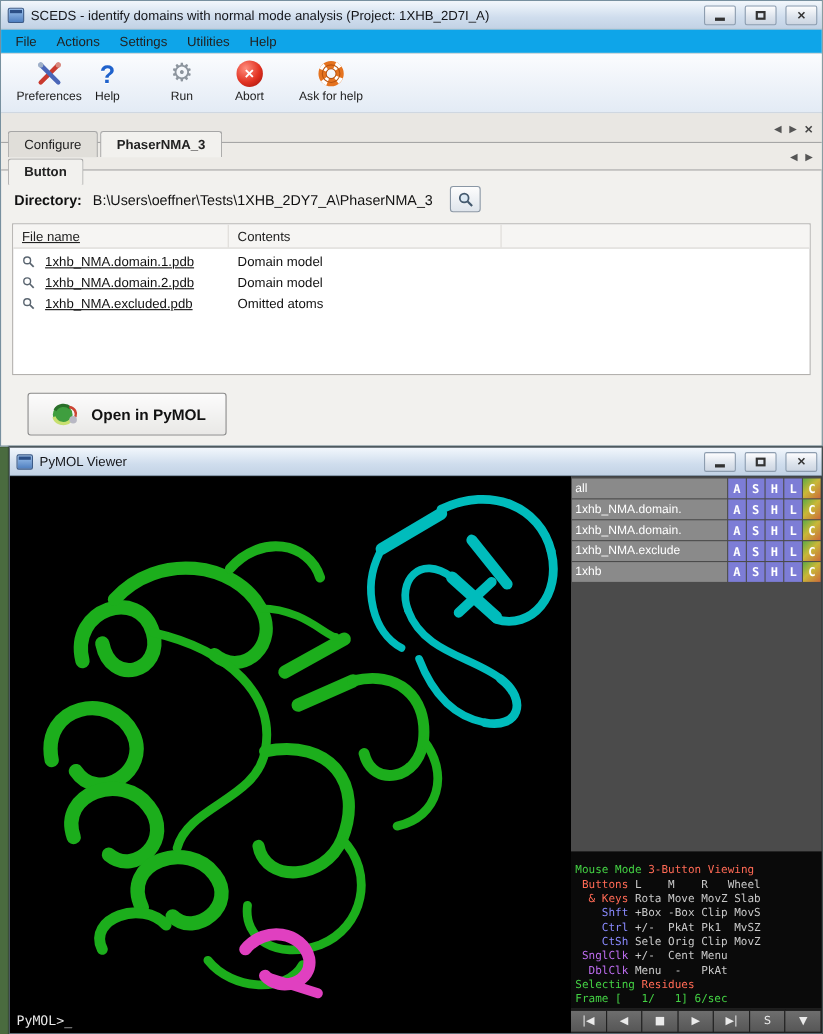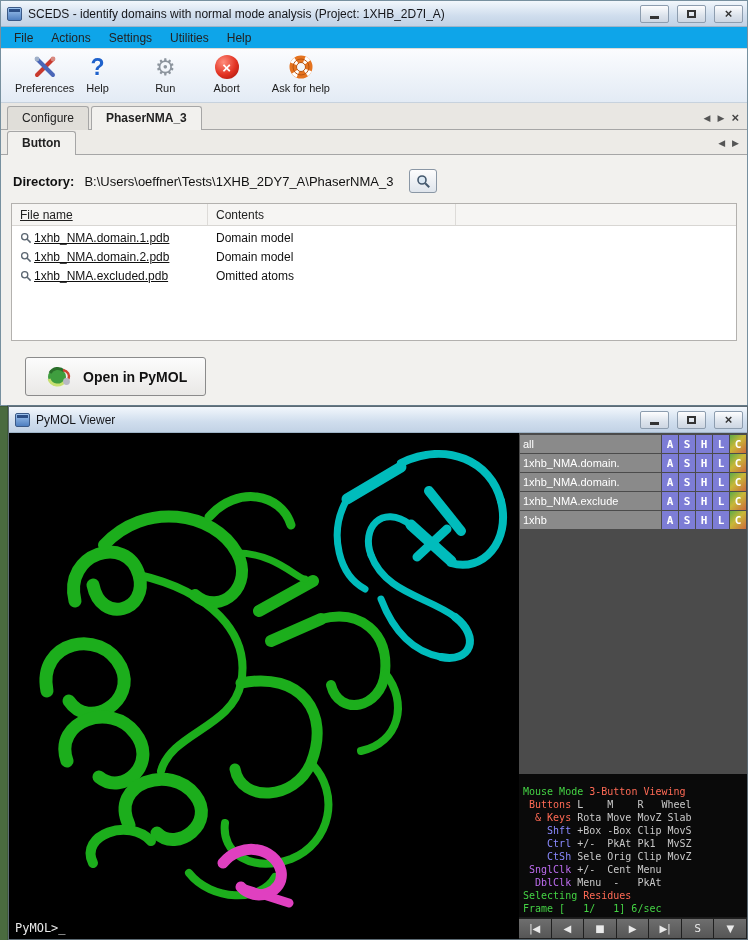--- a/index.html
+++ b/index.html
@@ -35,39 +35,39 @@
   .q-ic { font-size:23px; font-weight:bold; color:#1f62cc; line-height:1; text-shadow:0 1px 0 #fff; }
   .gear-ic { font-size:23px; color:#8d959e; line-height:1; }
   .abort-ic { width:24px; height:24px; border-radius:50%; color:#fff; font-weight:bold; font-size:15px;
               display:flex; align-items:center; justify-content:center;
               background:radial-gradient(circle at 35% 30%, #ff8d7d, #e23222 55%, #9c0f08); }
   .glyph { font-family:"DejaVu Sans", sans-serif; }
 
   .tabrow { background:#e9e7e3; display:flex; align-items:flex-end; padding:3px 4px 0 6px; border-bottom:1px solid #a6a6a6; }
   .tabrow1 { height:27px; } .tabrow2 { height:25px; background:#edebe7; }
   .tab { font-size:12px; color:#222; padding:4px 14px 5px; border:1px solid #a6a6a6; border-bottom:none;
-         background:#e0ded9; border-radius:3px 3px 0 0; margin-right:2px; position:relative; top:1px; }
+         background:#e0ded9; border-radius:3px 3px 0 0; margin-right:2px; position:relative; top:14px; }
   .tab.active { background:#f2f1ee; font-weight:bold; }
   .tabnav { margin-left:auto; display:flex; align-items:center; gap:7px; padding:0 4px 6px 0; }
   .tabnav span { font-size:9px; color:#555; }
   .tabnav .x { font-size:13px; font-weight:bold; color:#444; line-height:.8; }
 
   .content { padding:10px 10px 0; }
   .dir-row { display:flex; align-items:center; margin:4px 0 10px 2px; }
   .dir-label { font-size:13px; font-weight:bold; color:#111; margin-right:10px; }
   .dir-value { font-size:13px; color:#111; }
   .browse-btn { margin-left:16px; width:28px; height:24px; border:1px solid #8a97a5; border-radius:3px;
                 background:linear-gradient(#fdfdfd,#dfe5ec); display:flex; align-items:center; justify-content:center; }
 
   .file-table { border:1px solid #b3b1ae; background:#fff; height:138px; overflow:hidden; }
   .ft-head { display:flex; height:22px; background:#f6f5f3; border-bottom:1px solid #d8d6d3; }
   .ft-head .cell { font-size:12px; color:#222; padding:4px 8px; border-right:1px solid #dddbd8; }
   .c1 { width:196px;text-decoration:underline; } .c2 { width:248px; } .c3 { flex:1; border-right:none !important; }
   .ft-row { display:flex; align-items:center; height:19px; }
-  .ft-row .fcell { display:flex; align-items:center; gap:2px; font-size:12px; color:#111; padding:0 8px; }
+  .ft-row .fcell { display:flex; align-items:center; gap:9px; font-size:12px; color:#111; padding:0 8px; }
   .ft-body { padding-top:2px; }
 
   .btn-row { display:flex; gap:10px; margin:16px 6px 0 14px; }
   .big-btn { display:flex; align-items:center; gap:9px; padding:6px 18px; height:39px;
              border:1px solid #8b8b8b; border-radius:3px; font-size:14px; font-weight:bold; color:#111;
              background:linear-gradient(#fcfcfc,#e9e8e6); }
 
   
   .pymol { left:8px; top:406px; width:740px; height:534px; background:#000; display:flex; flex-direction:column; border-color:#5d6b74; }
   .pymol-body { flex:1; display:flex; min-height:0; }

